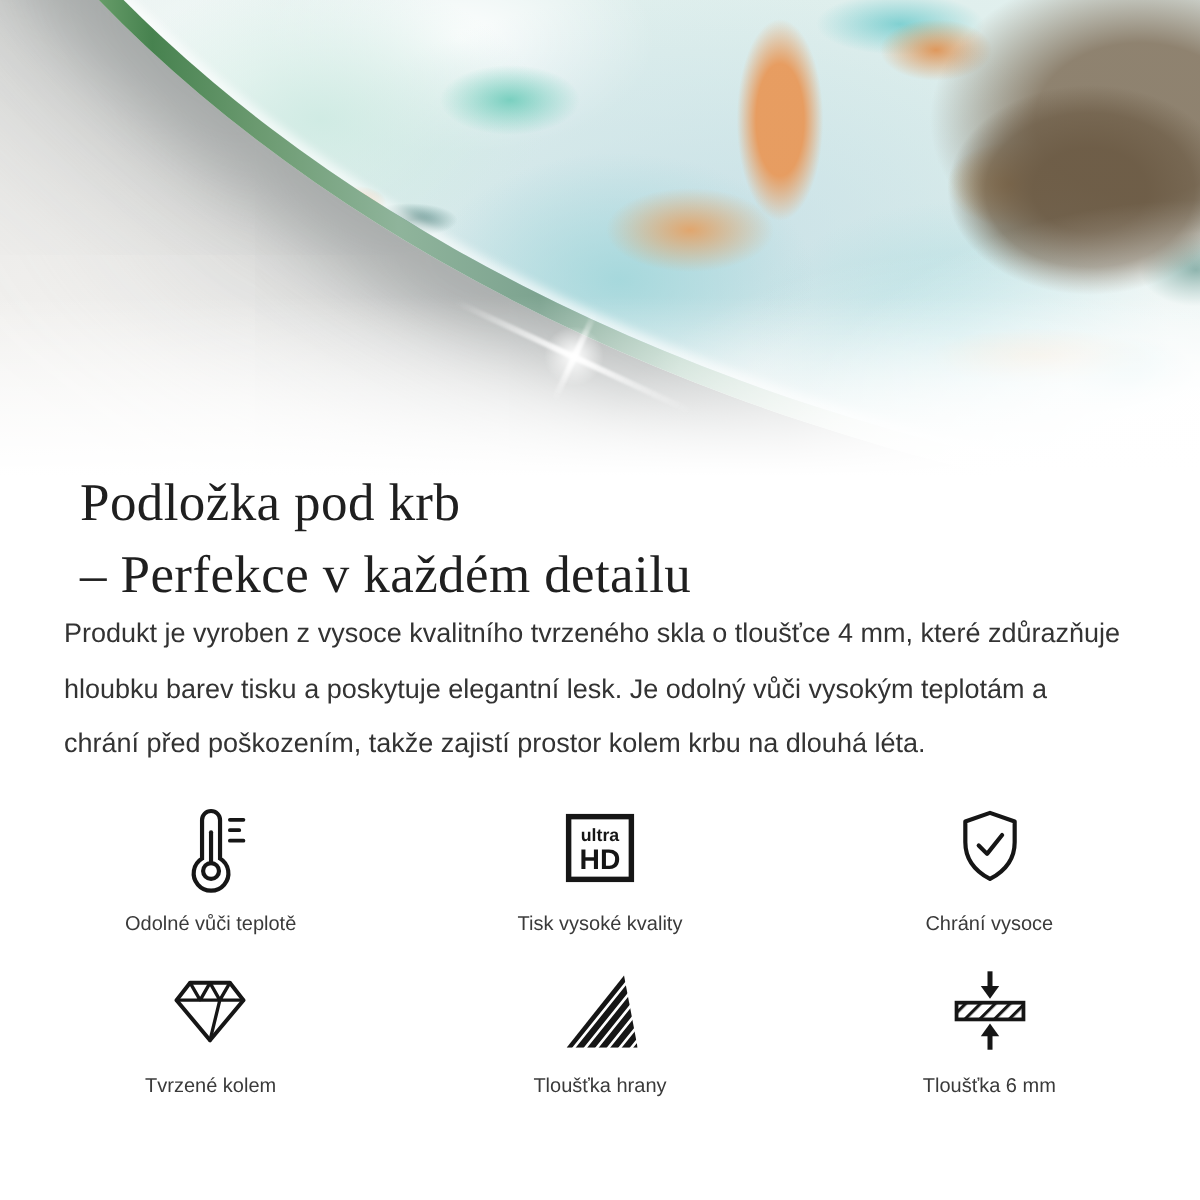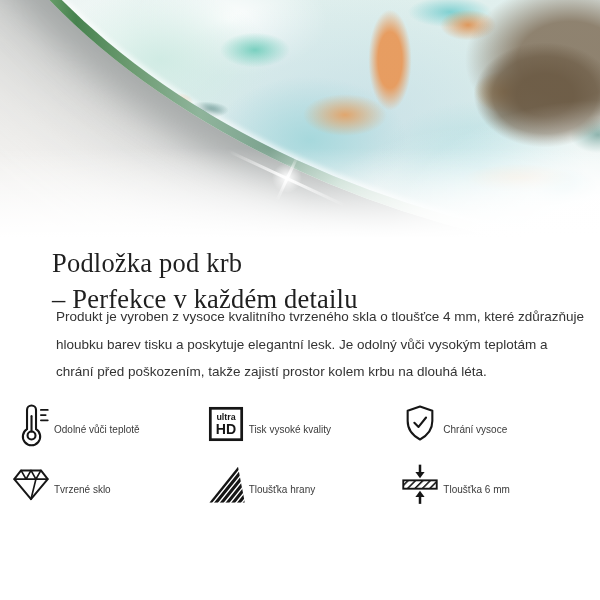--- a/index.html
+++ b/index.html
@@ -56,34 +56,34 @@
       radial-gradient(260px 160px at 480px 238px, rgba(255,255,255,.8), rgba(255,255,255,0) 70%);
   }
   .sparkle{position:absolute;left:287px;top:178px;width:0;height:0;z-index:6;}
   .sparkle .ray{position:absolute;background:linear-gradient(90deg,rgba(255,255,255,0),rgba(255,255,255,.97),rgba(255,255,255,0));filter:blur(.6px);}
   .sparkle .ray.long{width:130px;height:3px;left:-65px;top:-1.5px;transform:rotate(25deg);}
   .sparkle .ray.short{width:48px;height:2.5px;left:-24px;top:-1.25px;transform:rotate(-65deg);}
   .sparkle .glow{position:absolute;left:-15px;top:-15px;width:30px;height:30px;border-radius:50%;
     background:radial-gradient(circle, rgba(255,255,255,.98) 0%, rgba(255,255,255,0) 70%);}
   
   .title{
-    position:absolute;left:40px;top:233px;margin:12px;z-index:8;
+    position:absolute;left:40px;top:233px;margin:0;z-index:8;
     font-family:"Liberation Serif","DejaVu Serif",serif;font-weight:400;
     font-size:26.5px;line-height:36px;color:#1f1f1f;letter-spacing:.2px;
   }
   .desc{
-    position:absolute;left:56px;top:303px;margin:0;width:532px;z-index:8;
+    position:absolute;left:32px;top:303px;margin:0;width:532px;z-index:8;
     font-size:13.5px;line-height:27.5px;color:#333;
   }
   
   .features{
     position:absolute;left:8px;top:401px;width:584px;z-index:8;
     display:grid;grid-template-columns:repeat(3,1fr);row-gap:14px;
   }
-  .feature{display:flex;flex-direction:row;align-items:center;}
+  .feature{display:flex;flex-direction:column;align-items:center;}
   .feature svg{width:46px;height:46px;display:block;}
   .flabel{margin-top:10px;font-size:10px;color:#3a3a3a;white-space:nowrap;}
 </style>
 </head>
 <body>
 
 <div class="screen">
 
   <div class="photo">
     <div class="glass">
@@ -137,21 +137,21 @@
       <div class="flabel">Chrání vysoce</div>
     </div>
 
     <div class="feature">
       <svg viewBox="0 0 44 44">
         <g fill="none" stroke="#161616" stroke-linejoin="round" stroke-linecap="round">
           <path d="M12.5 9 H31.5 L38 17.3 L22 36.5 L6 17.3 Z" stroke-width="1.9"></path>
           <path d="M6 17.3 H38 M12.5 9 L17.3 17.3 L22 9 L26.7 17.3 L31.5 9 M26.7 17.3 L22 36.5" stroke-width="1.6"></path>
         </g>
       </svg>
-      <div class="flabel">Tvrzené sklo</div>
+      <div class="flabel">Tvrzené kolem</div>
     </div>
 
     <div class="feature">
       <svg viewBox="0 0 44 44">
         <defs>
             <clipPath id="triclip">
               <polygon points="6,40 33.5,5.5 40,40"></polygon>
             </clipPath>
           </defs>
         <g clip-path="url(#triclip)" stroke="#161616" stroke-width="3" fill="none">

